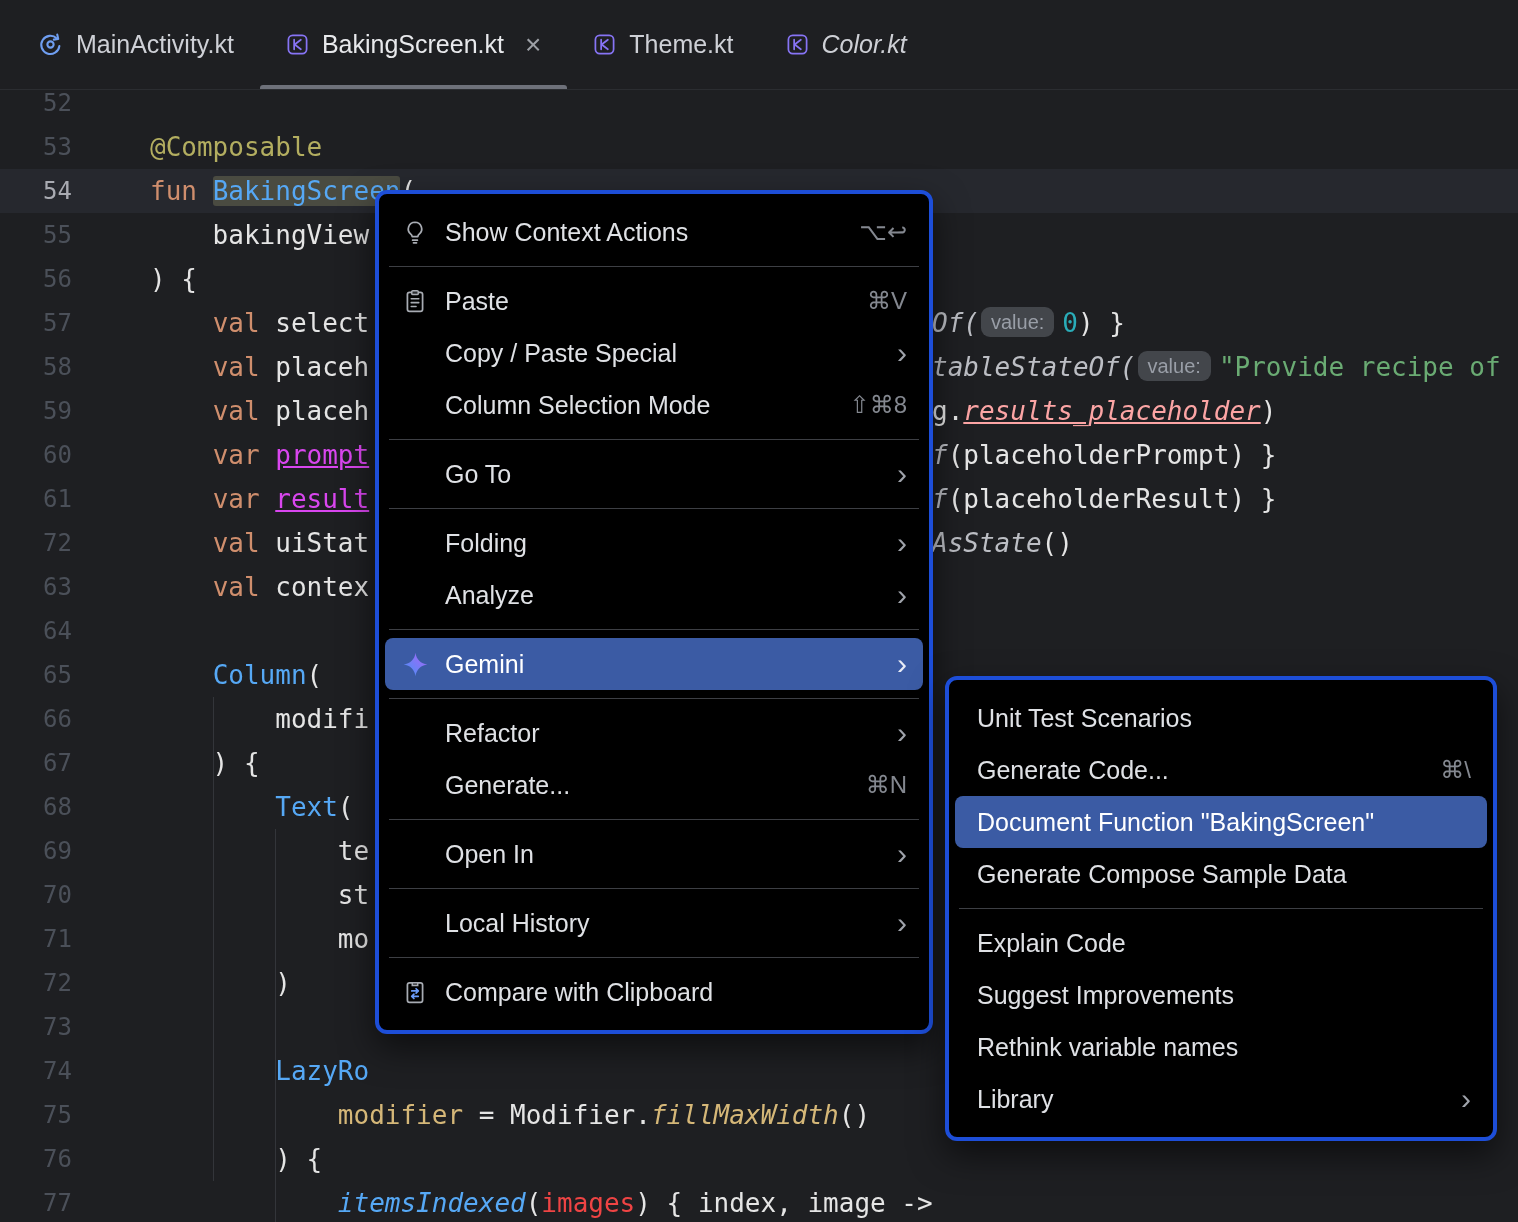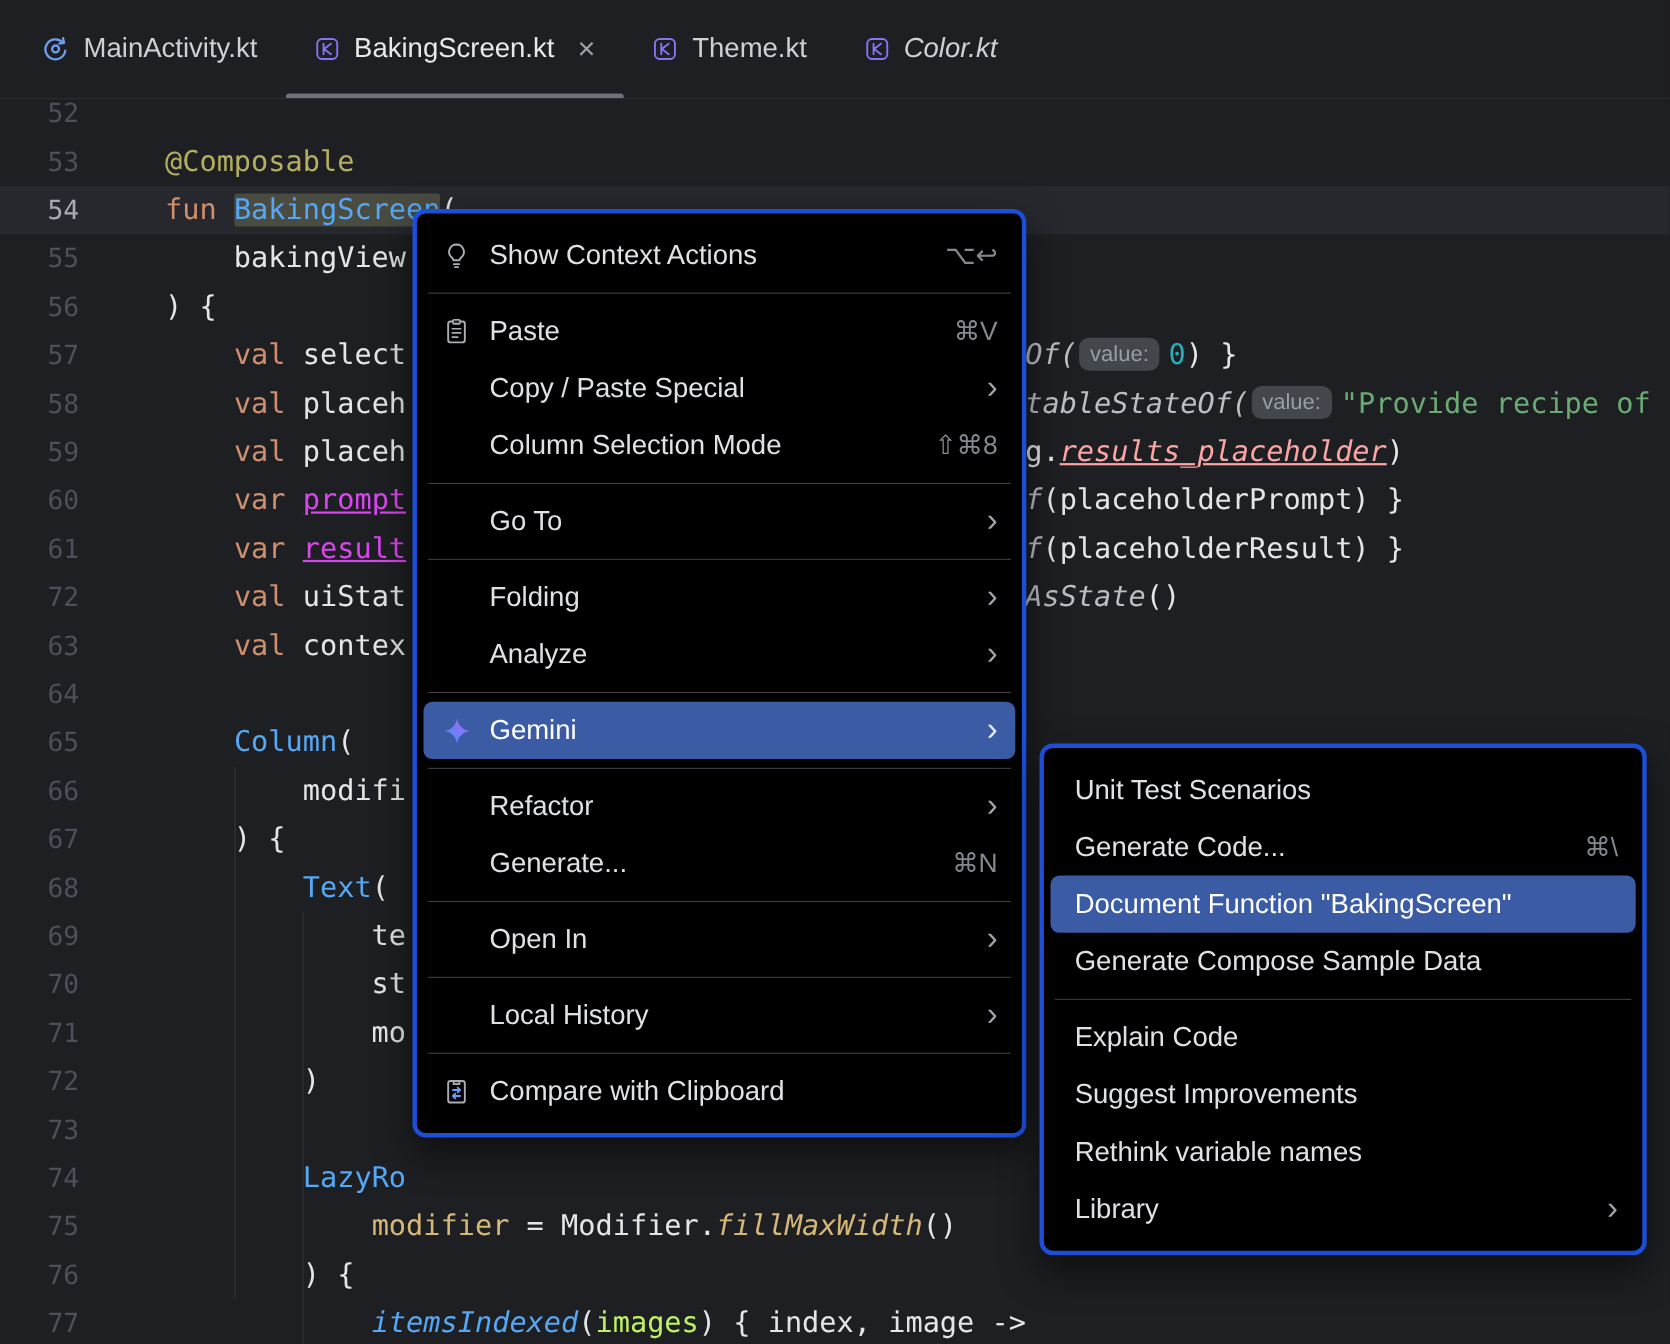--- a/index.html
+++ b/index.html
@@ -52,21 +52,21 @@
   .ann{ color:#b3ae60; }
   .fn{ color:#56a8f5; }
   .hlbox{ background:#4a4b41; border-radius:3px; }
   .call{ color:#bcbec4; font-style:italic; }
   .compose{ color:#56a8f5; }
   .extb{ color:#56a8f5; font-style:italic; }
   .ext{ color:#d5b778; font-style:italic; }
   .named{ color:#d5b778; }
   .str{ color:#6aab73; }
   .num{ color:#2aacb8; }
-  .prop{ color:#bef264; }
+  .prop{ color:#ef4444; }
   .propu{ color:#fca5a5; font-style:italic; text-decoration:underline; }
   .ul{ color:#d946ef; text-decoration:underline; }
   .chip{
     display:inline-block; font-family:"Liberation Sans",sans-serif;
     font-size:20px; line-height:30px; color:#999ea7;
     background:#43464b; border-radius:9px; padding:0 10px;
     margin:0 8px 0 2px; vertical-align:3px;
   }
   .iguide{ position:absolute; width:1px; background:#33353a; }
 

